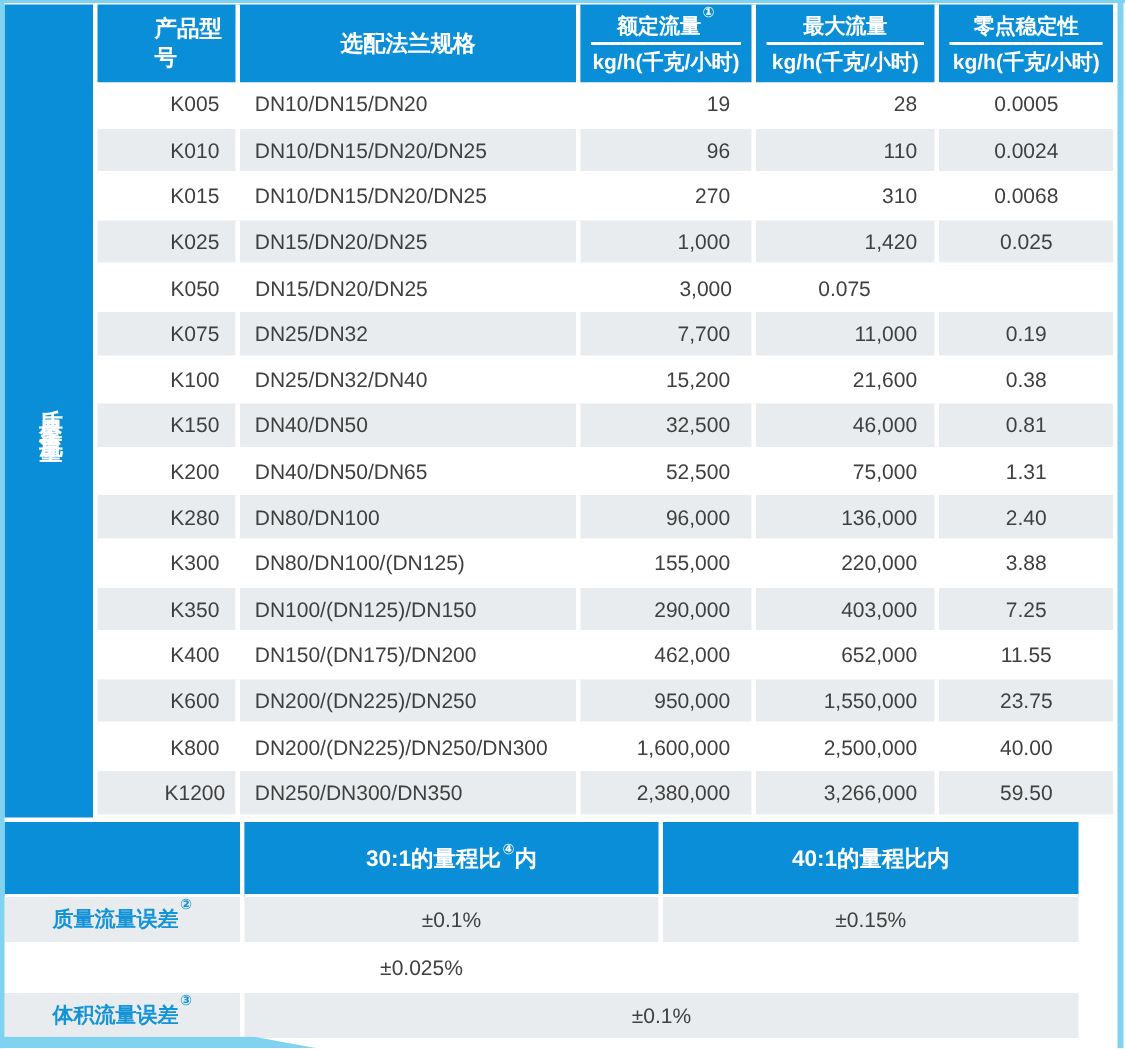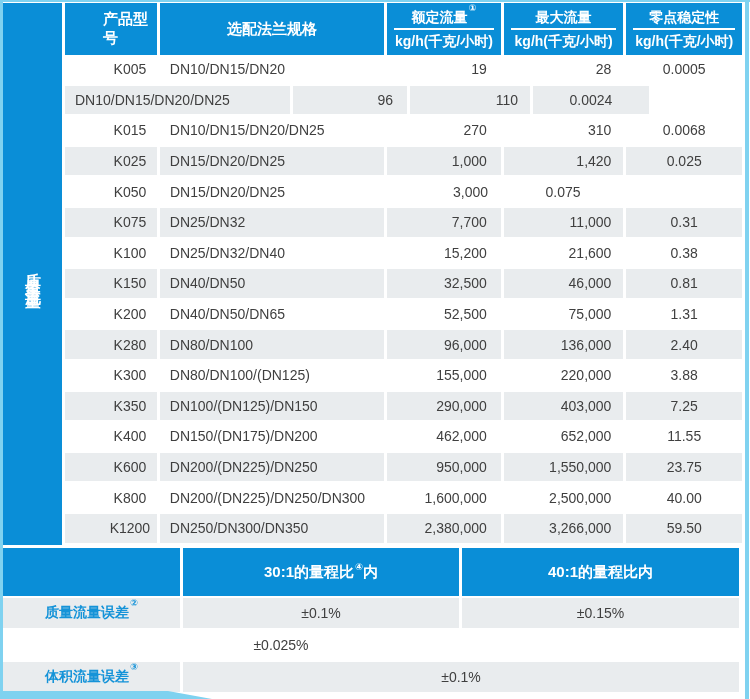--- a/index.html
+++ b/index.html
@@ -36,21 +36,21 @@
   .td.c1{justify-content:center;}
   .td.c2{padding-left:10px;}
   .td.c3{justify-content:flex-end;padding-right:14px;}
   .td.c4{justify-content:flex-end;padding-right:12px;}
   .td.c5{justify-content:center;}
   
   .bottom{position:absolute;left:3px;top:548px;width:744px;}
   .brow{display:flex;}
   .bcell{box-sizing:border-box;border-right:3px solid #fff;border-bottom:2px solid #fff;
          display:flex;align-items:center;justify-content:center;font-size:14px;color:#3f3f3f;}
-  .bc1{width:180px;} .bc2{width:279px;} .bc3{width:277px;border-right:none;}
+  .bc1{width:160px;} .bc2{width:279px;} .bc3{width:277px;border-right:none;}
   .bcspan{width:556px;border-right:none;}
   .bhead .bcell{background:#0a8ed7;color:#ffffff;font-weight:bold;font-size:15px;height:50px;}
   .brow.r32 .bcell{height:32px;}
   .brow.gray .bcell{background:#e9ecee;}
   .brow.white .bcell{background:#fff;}
   .blabel{color:#1593d8;font-weight:bold;font-size:14px;}
   sup.note{font-size:9.5px;line-height:0;position:relative;top:-5px;margin-left:1px;}
   .bhead sup.note{top:-5px;}
 </style>
 </head>
@@ -85,20 +85,21 @@
       </div>
       <div id="rows">
           <div class="trow white">
             <div class="td c1">K005</div>
             <div class="td c2">DN10/DN15/DN20</div>
             <div class="td c3">19</div>
             <div class="td c4">28</div>
             <div class="td c5">0.0005</div>
           </div>
           <div class="trow gray">
+            <div class="td c1">K010</div>
             <div class="td c2">DN10/DN15/DN20/DN25</div>
             <div class="td c3">96</div>
             <div class="td c4">110</div>
             <div class="td c5">0.0024</div>
           </div>
           <div class="trow white">
             <div class="td c1">K015</div>
             <div class="td c2">DN10/DN15/DN20/DN25</div>
             <div class="td c3">270</div>
             <div class="td c4">310</div>
@@ -115,21 +116,21 @@
             <div class="td c1">K050</div>
             <div class="td c2">DN15/DN20/DN25</div>
             <div class="td c3">3,000</div>
             <div class="td c5">0.075</div>
           </div>
           <div class="trow gray">
             <div class="td c1">K075</div>
             <div class="td c2">DN25/DN32</div>
             <div class="td c3">7,700</div>
             <div class="td c4">11,000</div>
-            <div class="td c5">0.31</div>
+            <div class="td c5">0.19</div>
           </div>
           <div class="trow white">
             <div class="td c1">K100</div>
             <div class="td c2">DN25/DN32/DN40</div>
             <div class="td c3">15,200</div>
             <div class="td c4">21,600</div>
             <div class="td c5">0.38</div>
           </div>
           <div class="trow gray">
             <div class="td c1">K150</div>

